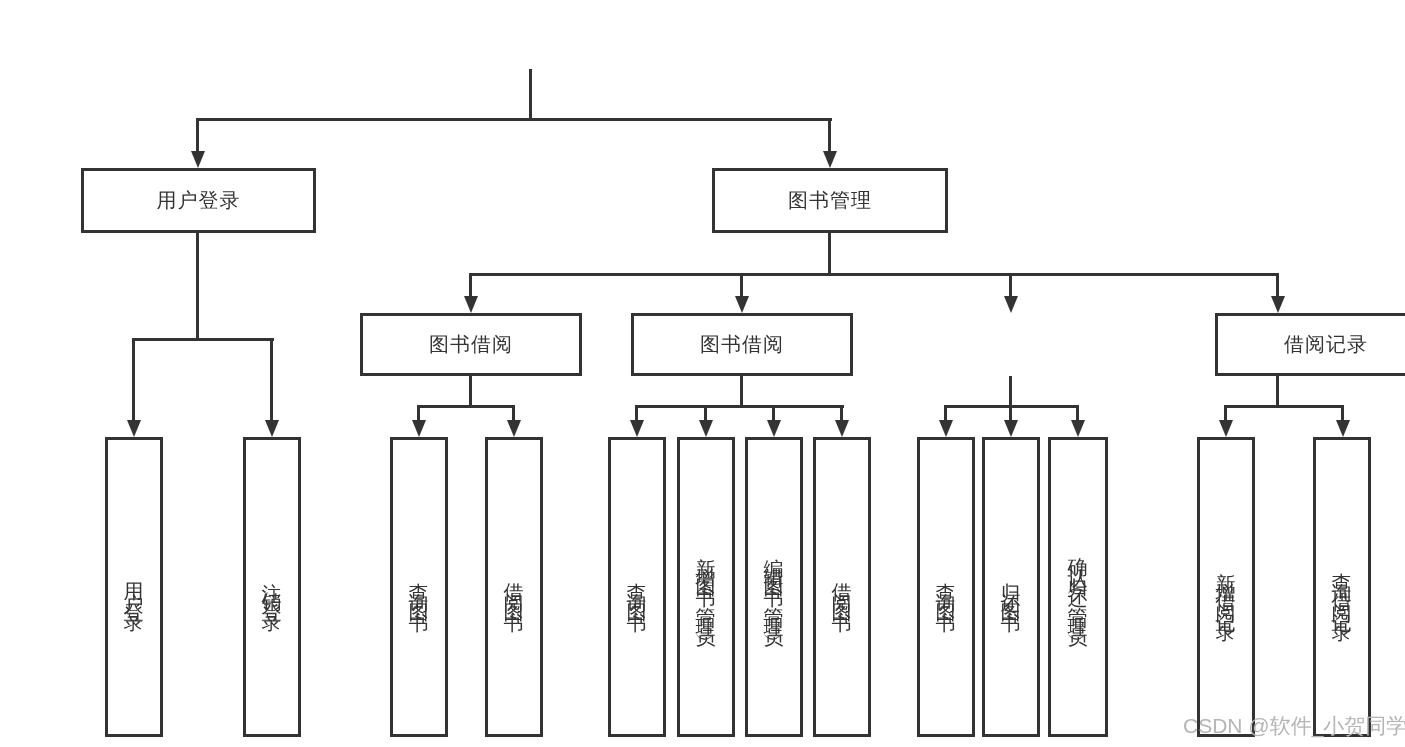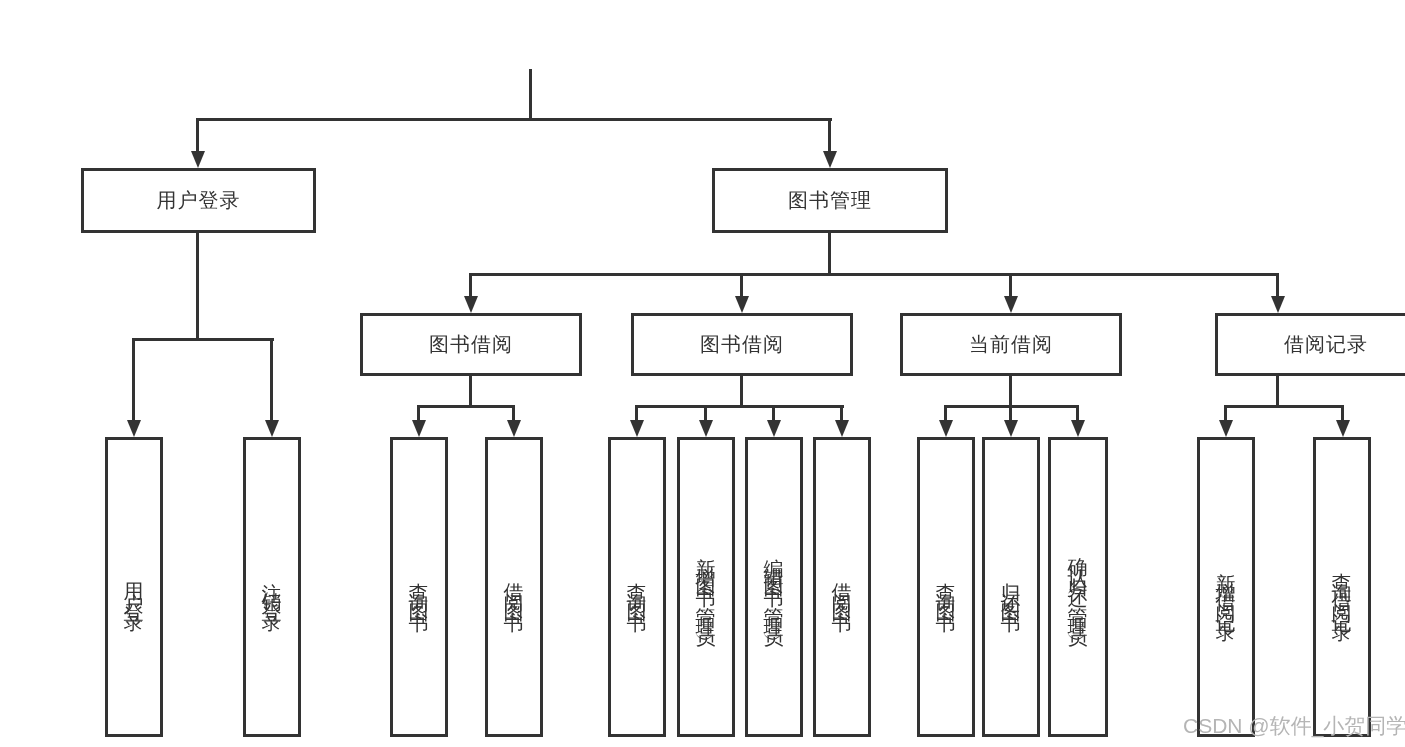--- a/index.html
+++ b/index.html
@@ -124,23 +124,20 @@
   <div class="box box-h" style="left:712px; top:168px; width:236px; height:65px;">
     <span>图书管理</span>
   </div>
 
   <div class="box box-h" style="left:360px; top:313px; width:222px; height:63px;">
     <span>图书借阅</span>
   </div>
   <div class="box box-h" style="left:631px; top:313px; width:222px; height:63px;">
     <span>图书借阅</span>
   </div>
-  <div class="box box-h" style="left:900px; top:313px; width:222px; height:63px;">
-    <span>当前借阅</span>
-  </div>
   <div class="box box-h" style="left:1167px; top:313px; width:222px; height:63px;margin-left:48px;">
     <span>借阅记录</span>
   </div>
 
   <div class="box box-v" style="left:105px; top:437px; width:58px; height:300px;">
     <span class="vtext">用户登录</span>
   </div>
   <div class="box box-v" style="left:243px; top:437px; width:58px; height:300px;">
     <span class="vtext">注销登录</span>
   </div>

